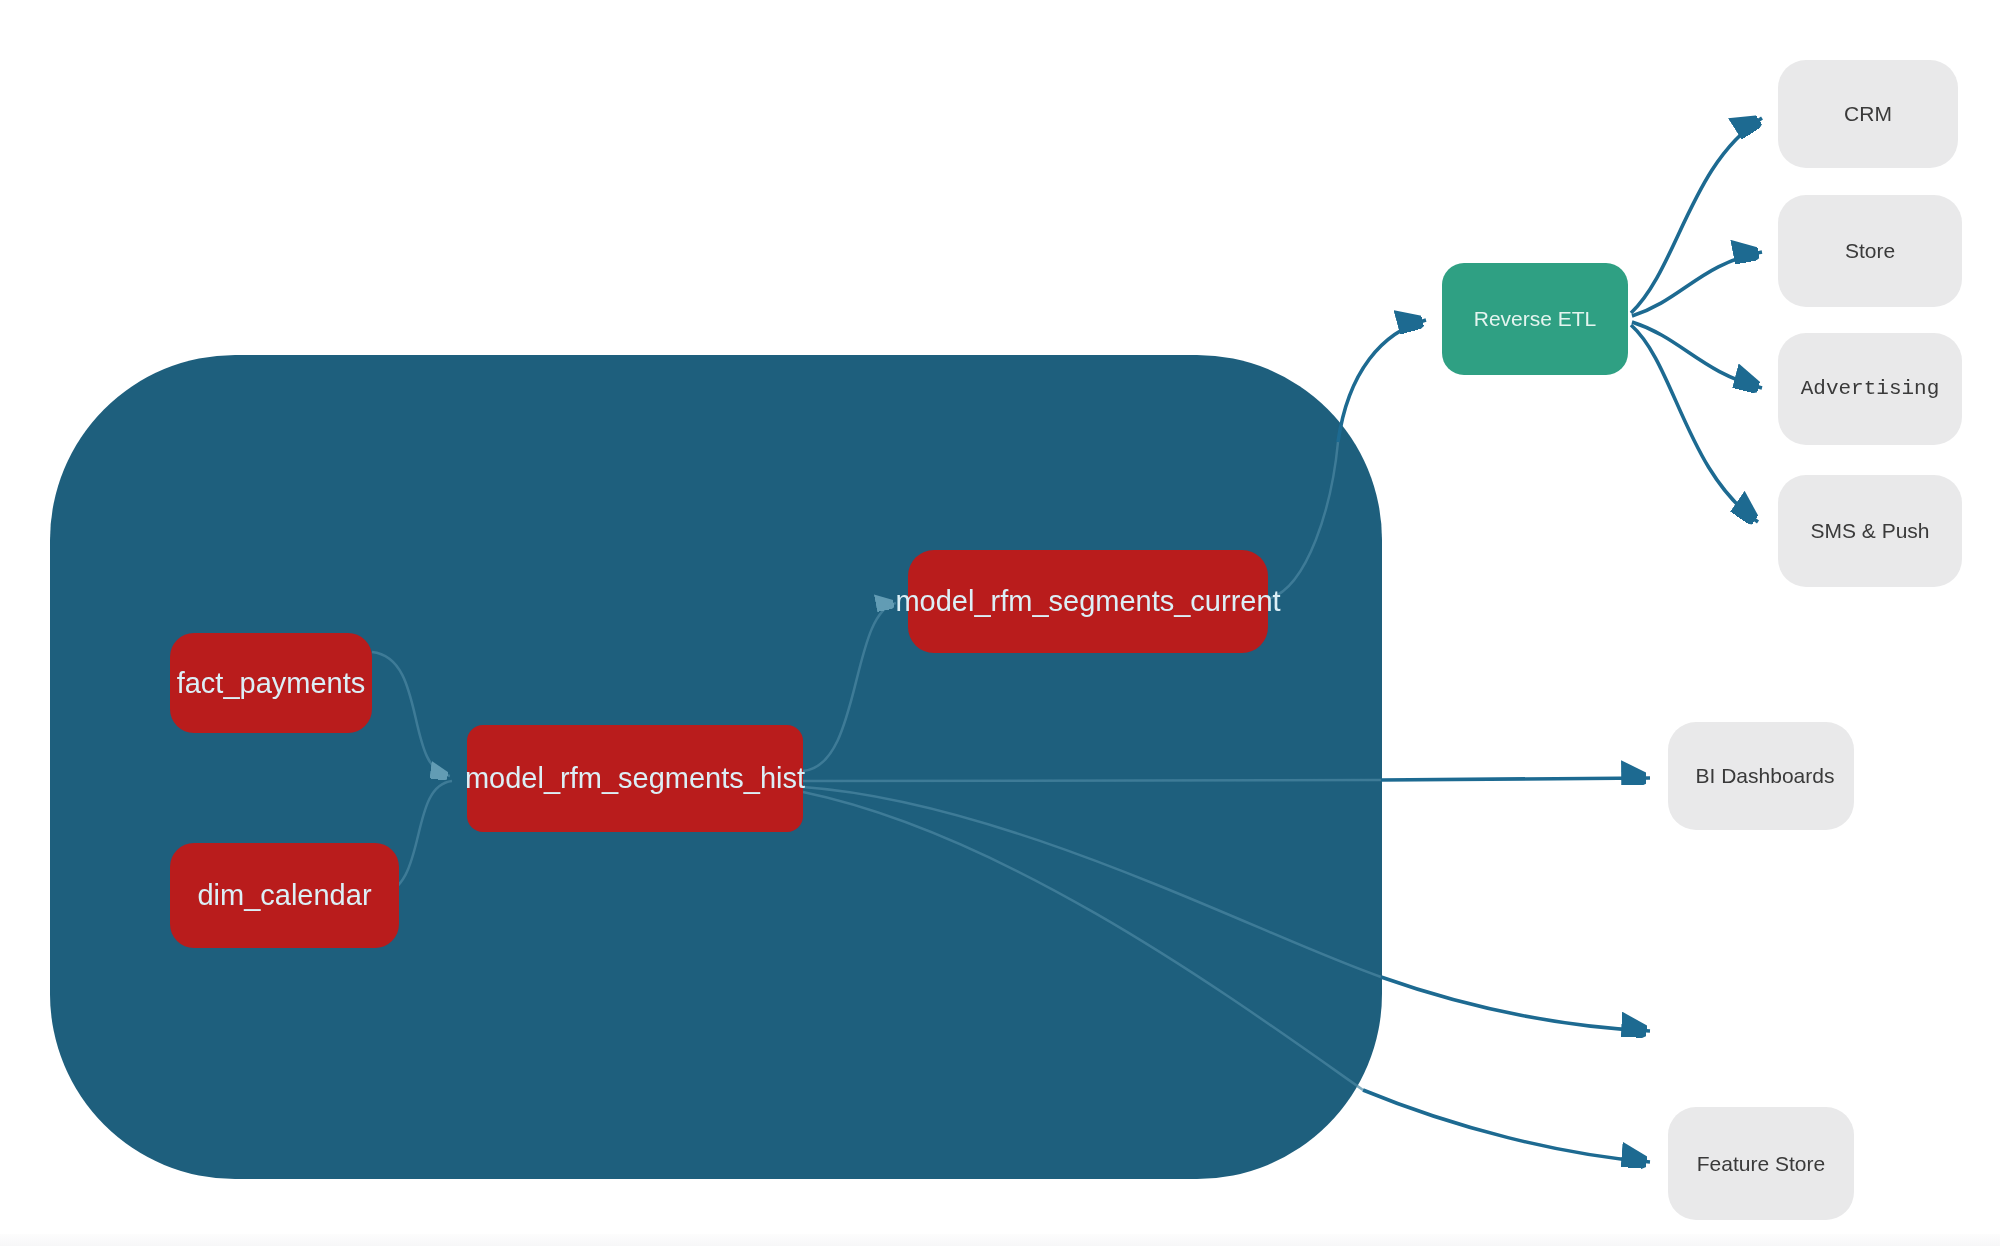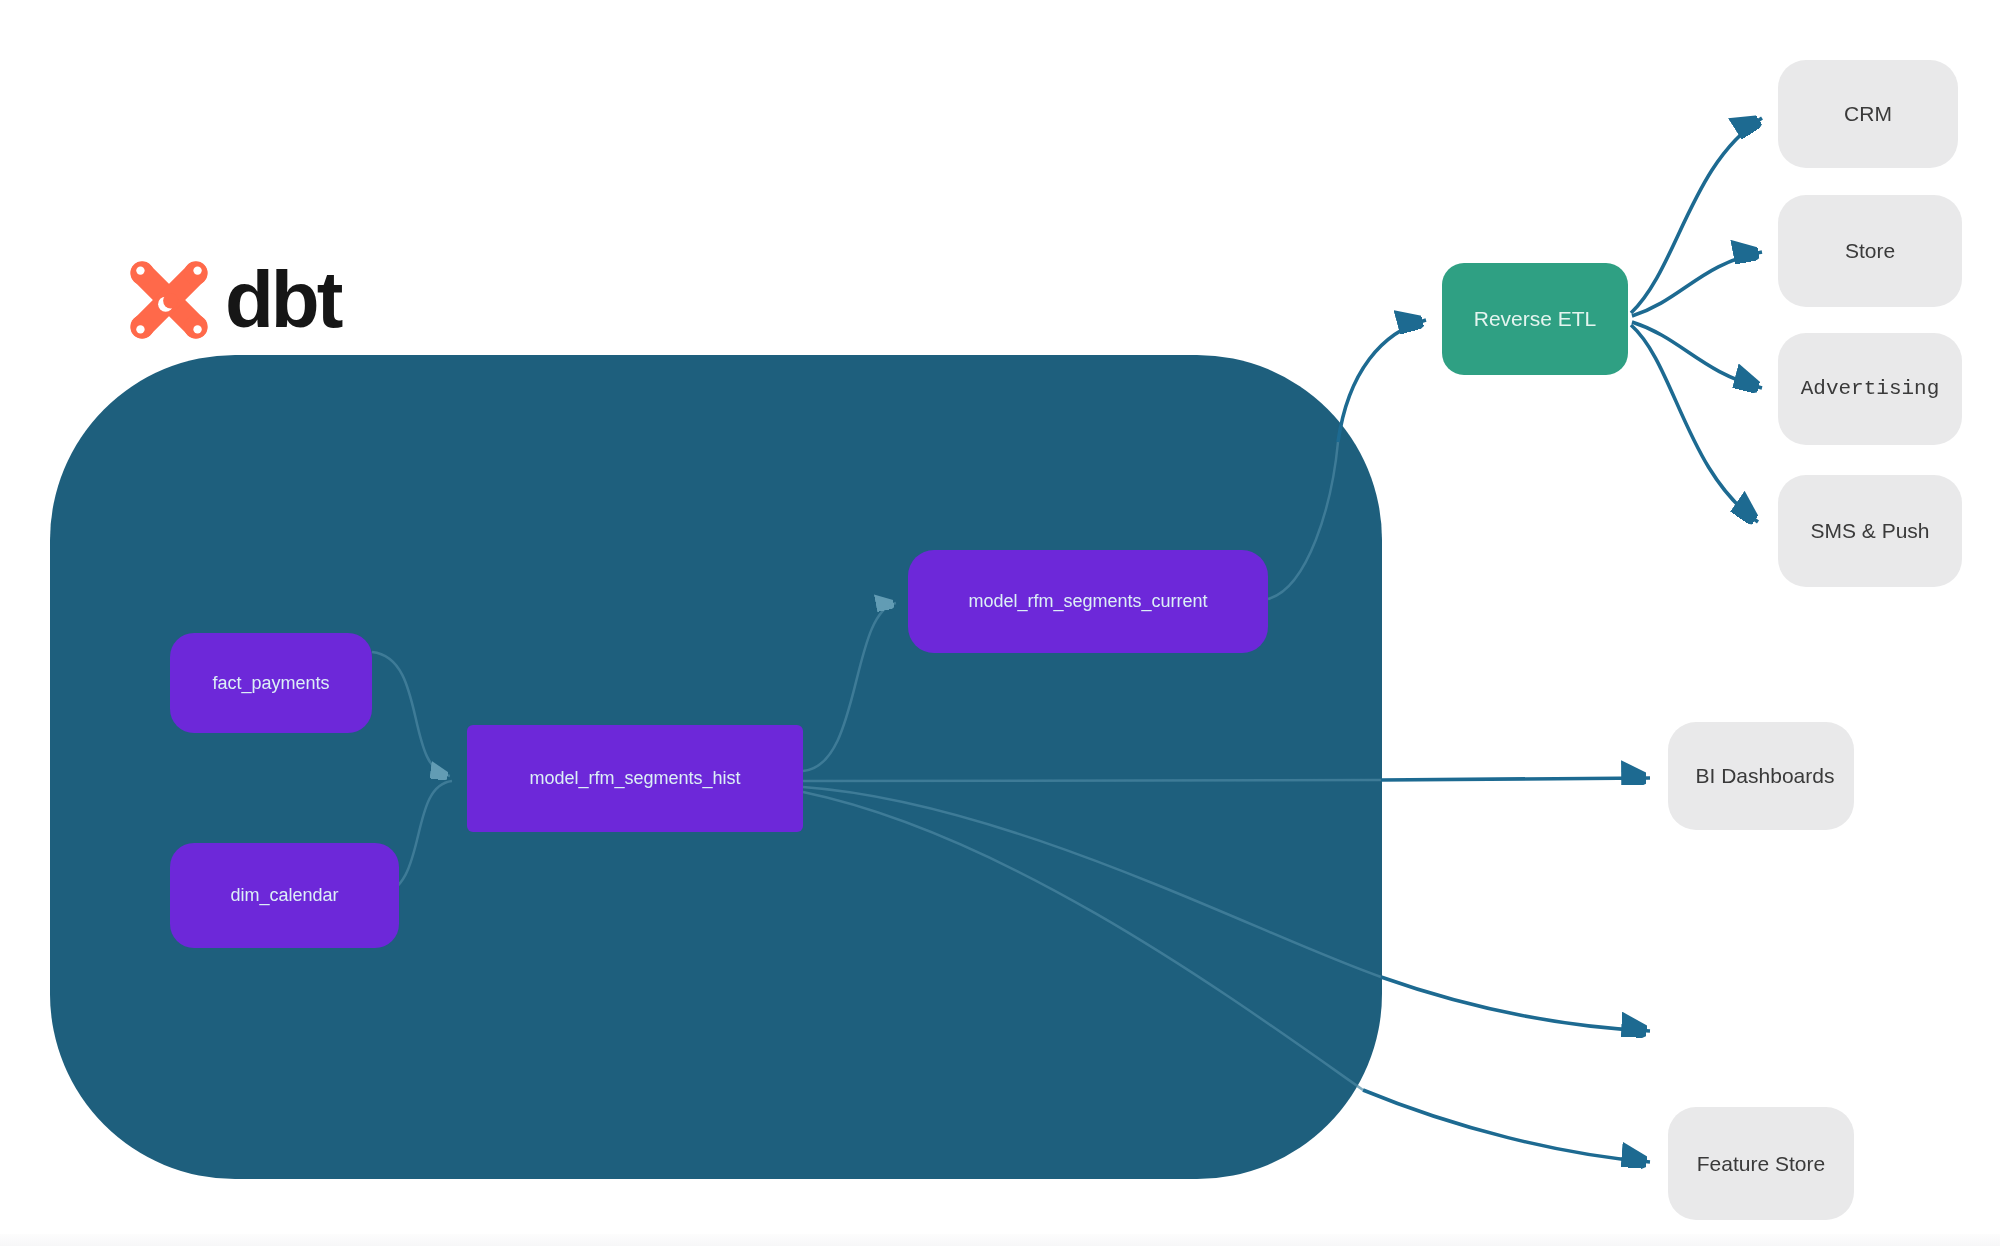--- a/index.html
+++ b/index.html
@@ -15,21 +15,21 @@
   
   svg.edges{position:absolute;left:0;top:0;width:2000px;height:1246px;pointer-events:none;}
   .edge-in{stroke:#4C88A3;stroke-width:2.5;fill:none;opacity:.7;}
   .edge-out{stroke:#1D6A91;stroke-width:3.6;fill:none;}
   
   .node{
     position:absolute;display:flex;align-items:center;justify-content:center;
     text-align:center;box-sizing:border-box;
   }
   .node span{display:block;}
-  .node.model{background:#6d28d9;border-radius:24px;color:#DCEFF6;font-size:18px;}
+  .node.model{background:#b91c1c;border-radius:24px;color:#DCEFF6;font-size:29px;}
   .node.etl{background:#2FA083;border-radius:22px;color:#E4F4EF;font-size:21px;}
   .node.dest{background:#E9E9EA;border-radius:28px;color:#3A3A3A;font-size:21px;line-height:1.4;padding:0 14px;}
   
   .logo{position:absolute;left:127px;top:258px;display:flex;align-items:center;}
   .logo-mark{width:84px;height:84px;}
   .logo-text{
     font-size:80px;font-weight:800;color:#161616;letter-spacing:-3px;
     margin-left:14px;line-height:84px;
   }
   
@@ -66,49 +66,30 @@
     <path class="edge-out" d="M 1338 442 C 1348 372 1382 332 1426 320" marker-end="url(#mDark)"></path>
     <path class="edge-out" d="M 1381 780 L 1650 778" marker-end="url(#mDark)"></path>
     <path class="edge-out" d="M 1381 977 C 1480 1012 1568 1027 1650 1031" marker-end="url(#mDark)"></path>
     <path class="edge-out" d="M 1363 1090 C 1455 1128 1562 1155 1650 1162" marker-end="url(#mDark)"></path>
     <path class="edge-out" d="M 1631 313 C 1678 268 1690 164 1762 118" marker-end="url(#mDark)"></path>
     <path class="edge-out" d="M 1632 316 C 1682 300 1700 264 1762 252" marker-end="url(#mDark)"></path>
     <path class="edge-out" d="M 1632 322 C 1682 338 1700 372 1762 388" marker-end="url(#mDark)"></path>
     <path class="edge-out" d="M 1631 325 C 1675 364 1686 472 1758 522" marker-end="url(#mDark)"></path>
   </svg>
 
-  <div class="logo">
-    <svg class="logo-mark" viewBox="0 0 100 100">
-      <g stroke="#FF694A" stroke-width="27" stroke-linecap="round">
-        <path d="M18 18 L82 82" fill="none"></path>
-        <path d="M82 18 L18 82" fill="none"></path>
-      </g>
-      <circle cx="18" cy="18" r="14" fill="#FF694A"></circle>
-      <circle cx="82" cy="18" r="14" fill="#FF694A"></circle>
-      <circle cx="18" cy="82" r="14" fill="#FF694A"></circle>
-      <circle cx="82" cy="82" r="14" fill="#FF694A"></circle>
-      <circle cx="16" cy="15" r="5" fill="#ffffff"></circle>
-      <circle cx="84" cy="15" r="5" fill="#ffffff"></circle>
-      <circle cx="16" cy="85" r="5" fill="#ffffff"></circle>
-      <circle cx="84" cy="85" r="5" fill="#ffffff"></circle>
-      <circle cx="46" cy="55" r="9" fill="#ffffff"></circle>
-      <circle cx="52" cy="51" r="9" fill="#FF694A"></circle>
-    </svg>
-    <span class="logo-text">dbt</span>
-  </div>
 
   <div class="node model" style="left:170px;top:633px;width:202px;height:100px;">
     <span>fact_payments</span>
   </div>
 
   <div class="node model" style="left:170px;top:843px;width:229px;height:105px;">
     <span>dim_calendar</span>
   </div>
 
-  <div class="node model" style="left:467px;top:725px;width:336px;height:107px;border-radius:6px;">
+  <div class="node model" style="left:467px;top:725px;width:336px;height:107px;border-radius:16px;">
     <span>model_rfm_segments_hist</span>
   </div>
 
   <div class="node model" style="left:908px;top:550px;width:360px;height:103px;border-radius:26px;">
     <span>model_rfm_segments_current</span>
   </div>
 
   <div class="node etl" style="left:1442px;top:263px;width:186px;height:112px;">
     <span>Reverse ETL</span>
   </div>

